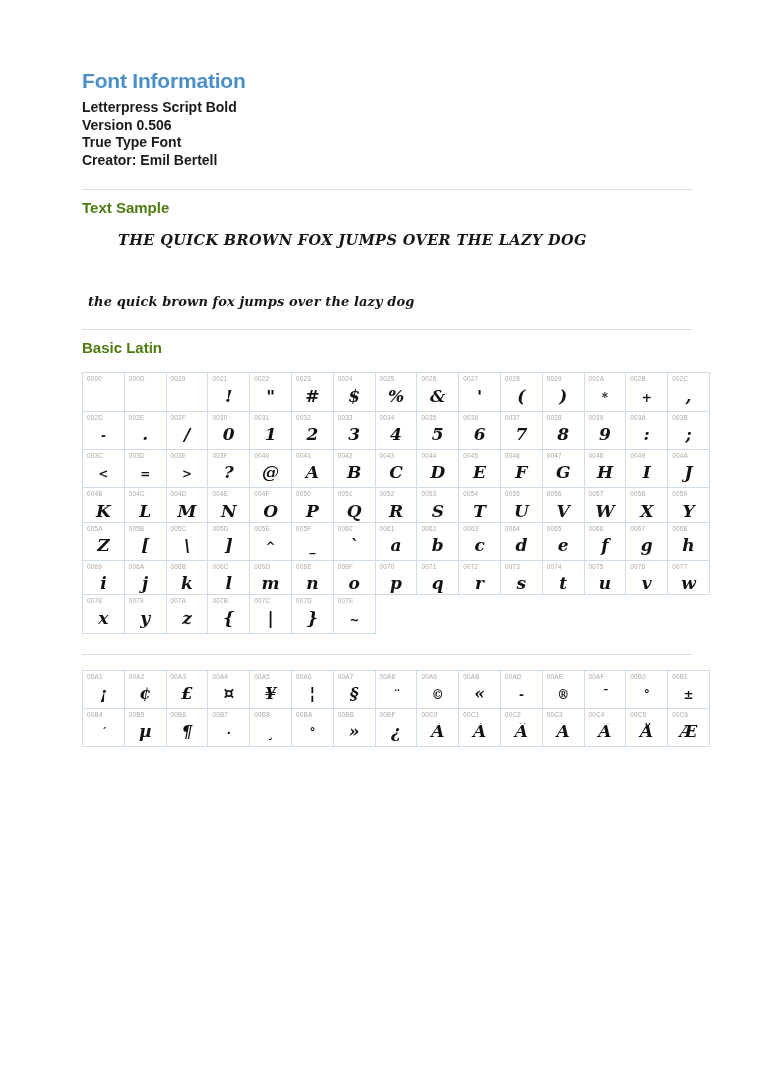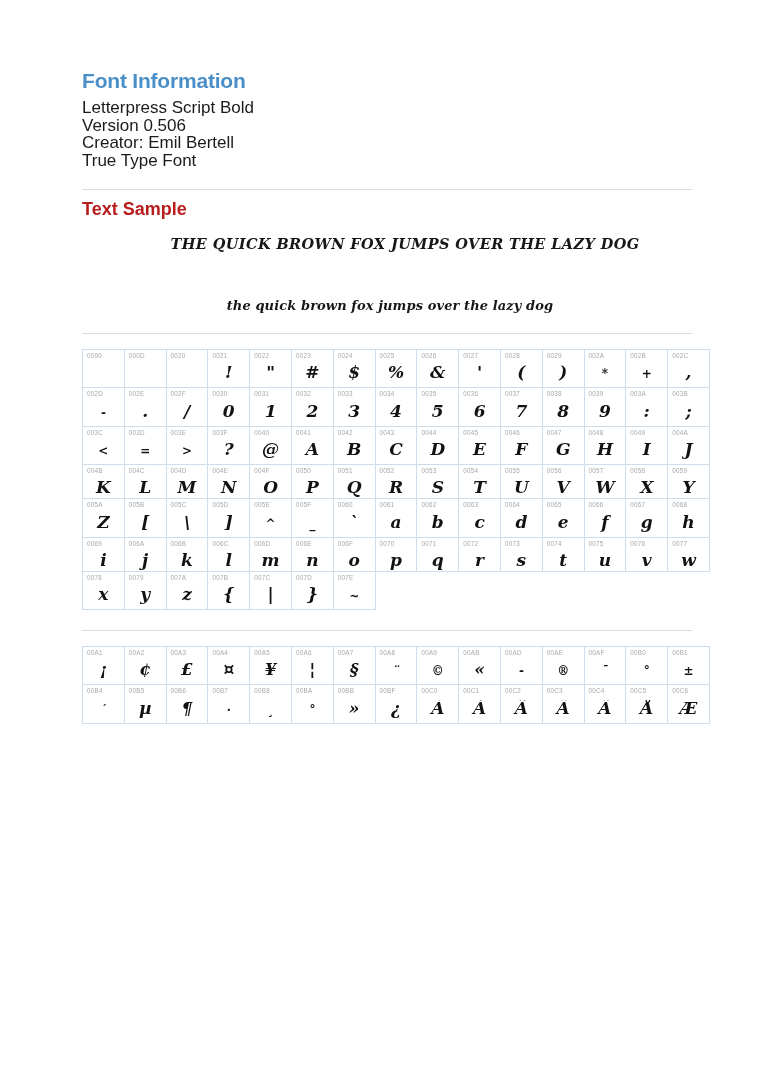--- a/index.html
+++ b/index.html
@@ -32,51 +32,51 @@
   
   .doc-title {
     font-size: 21px;
     font-weight: bold;
     color: #4a8fc7;
     letter-spacing: -0.2px;
     margin: 0 0 7px 0;
     line-height: 1.1;
   }
   .meta-line {
-    font-size: 17px;
-    font-weight: normal;
+    font-size: 14px;
+    font-weight: bold;
     color: #1b1b1b;
     line-height: 17.6px;
     white-space: nowrap;
   }
 
   
   .section {
     margin-top: 20px;
   }
   .rule {
     border-top: 1px solid #dcdcdc;
     height: 0;
     font-size: 0;
     line-height: 0;
   }
   .section-title {
-    font-size: 18px;
+    font-size: 15px;
     font-weight: bold;
-    color: #b91c1c;
+    color: #4d7c0f;
     margin: 9px 0 0 0;
     line-height: 1.2;
   }
 
   
   .samples {
     padding-top: 14px;
   }
   .sample {
-    text-align: center;
+    text-align: left;
     color: #171717;
     font-family: "DejaVu Serif", serif;
     font-style: italic;
     font-weight: bold;
     white-space: nowrap;
   }
   .sample-upper {
     font-size: 14.5px;
     letter-spacing: 0.4px;
     padding-left: 36px;
@@ -138,35 +138,36 @@
 </head>
 <body>
 
 <div class="page">
   <div class="content">
 
     <div>
       <h1 class="doc-title">Font Information</h1>
       <div class="meta-line">Letterpress Script Bold</div>
       <div class="meta-line">Version 0.506</div>
+      <div class="meta-line">True Type Font</div>
       <div class="meta-line">Creator: Emil Bertell</div>
-      <div class="meta-line">True Type Font</div>
     </div>
 
     <div class="section">
       <div class="rule"></div>
       <div class="section-title">Text Sample</div>
       <div class="samples">
         <div class="sample sample-upper">THE QUICK BROWN FOX JUMPS OVER THE LAZY DOG</div>
         <div class="sample sample-lower">the quick brown fox jumps over the lazy dog</div>
       </div>
     </div>
 
     <div class="section">
       <div class="rule"></div>
+      <div class="section-title">Basic Latin</div>
       <table class="glyph-table">
         <tbody>
             <tr>
               <td>
                 <span class="cp">0000</span>
                 <span class="gl"></span>
               </td>
               <td>
                 <span class="cp">000D</span>
                 <span class="gl"></span>

